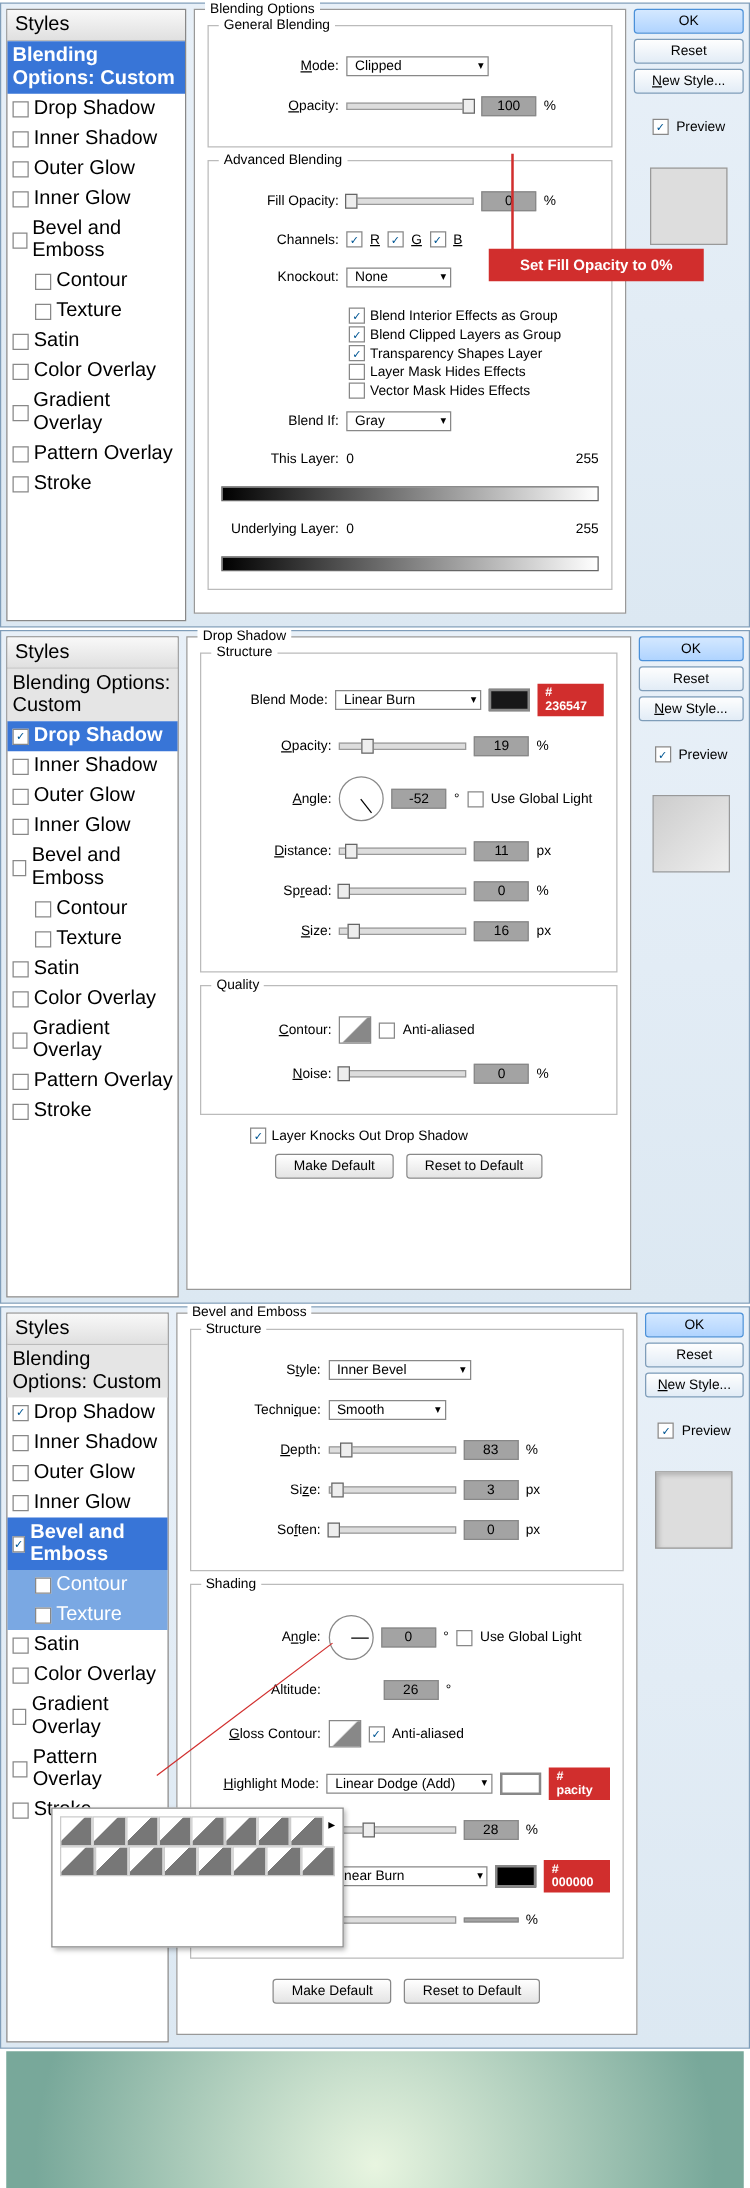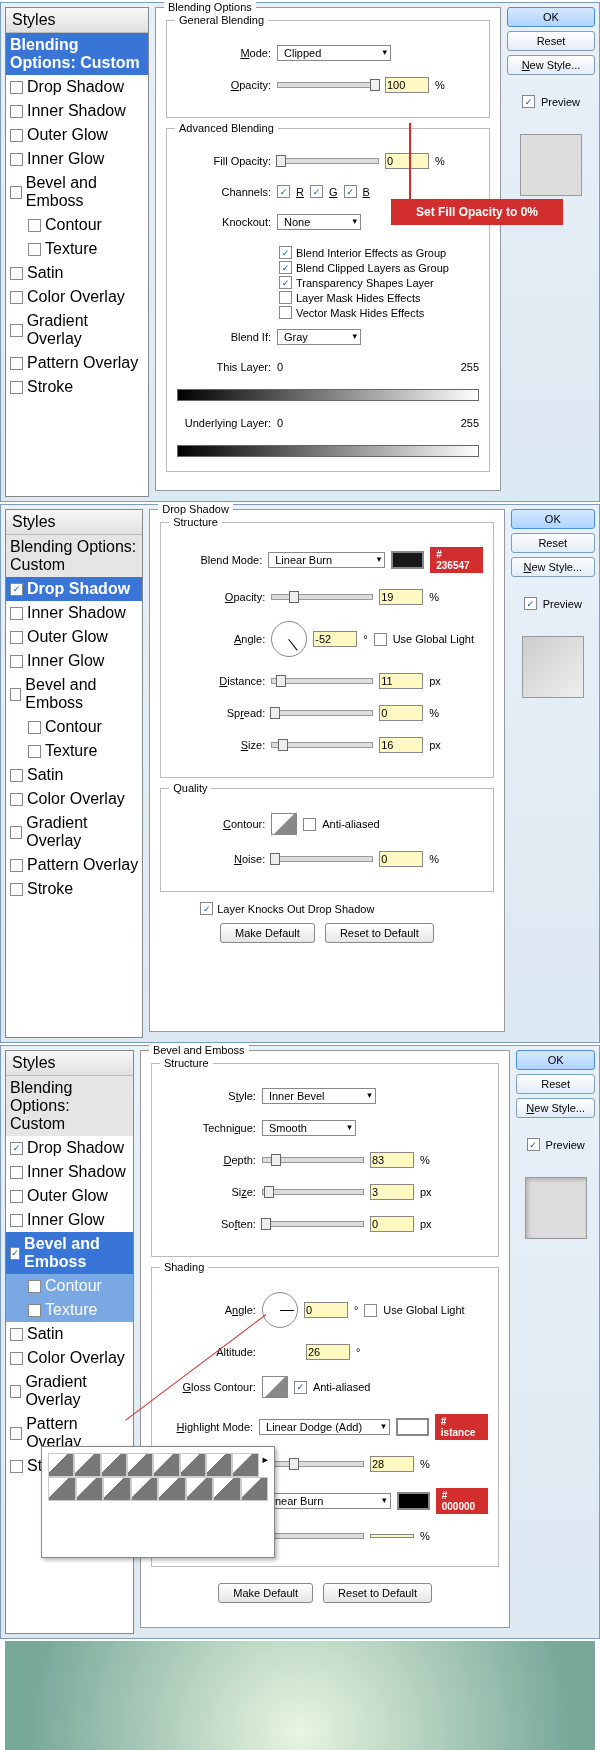--- a/index.html
+++ b/index.html
@@ -18,21 +18,21 @@
 .grp{border:1px solid #999;background:#fff;margin-bottom:6px;padding:8px 10px;position:relative}
 .grp-title{position:absolute;top:-7px;left:8px;background:#fff;padding:0 4px;font-size:11px}
 .sub-grp{border:1px solid #bbb;padding:8px 10px;margin:4px 0 10px;position:relative}
 .row{display:flex;align-items:center;gap:6px;margin:16px 0}
 .lbl{width:94px;text-align:right;font-size:11px}
 .u{text-decoration:underline}
 .sel-box{border:1px solid #888;background:#fff;padding:1px 16px 1px 6px;font-size:11px;position:relative;display:inline-block}
 .sel-box::after{content:"▾";position:absolute;right:3px;top:1px;font-size:9px}
 .slider{display:inline-block;width:100px;height:4px;background:#ddd;border:1px solid #999;position:relative;vertical-align:middle}
 .thumb{position:absolute;top:-4px;width:8px;height:10px;background:#eee;border:1px solid #666}
-.numbox{width:40px;border:1px solid #888;text-align:left;padding:1px;font-size:11px;background:#fef9c3}
+.numbox{width:40px;border:1px solid #888;text-align:center;padding:1px;font-size:11px;background:#a3a3a3}
 .btns{width:88px;display:flex;flex-direction:column;gap:4px}
 .btn{border:1px solid #7f9db9;background:linear-gradient(#fefefe,#e2ecf6);text-align:center;padding:3px 4px;border-radius:3px;font-size:11px}
 .btn.ok{background:linear-gradient(#d4e8ff,#b0d4ff);border-color:#4a90d9}
 .preview{width:60px;height:60px;background:#ddd;margin:6px auto;border:1px solid #999}
 .swatch{width:30px;height:14px;border:2px solid #888;display:inline-block;vertical-align:middle}
 .callout{position:absolute;background:#d12e2d;color:#fff;padding:6px 25px;font-size:12px;font-weight:bold}
 .tag{background:#d12e2d;color:#fff;padding:2px 6px;font-size:10px;display:inline-block;font-weight:bold}
 .gradient{height:10px;background:linear-gradient(90deg,#000,#fff);border:1px solid #666;margin:2px 0 6px}
 .btn2{display:inline-block;border:1px solid #888;background:linear-gradient(#fff,#e4e4e4);padding:3px 14px;font-size:11px;border-radius:3px}
 .chline{display:flex;align-items:center;gap:4px;padding-left:102px;font-size:11px;margin:2px 0}
@@ -398,21 +398,21 @@
      <div class="row">
               <span class="lbl"><span class="u">G</span>loss Contour:</span>
               <span class="contour"></span> 
               <span class="ck on"></span>
               <span>Anti-aliased</span>
             </div>
      <div class="row">
               <span class="lbl"><span class="u">H</span>ighlight Mode:</span>
               <span class="sel-box" style="width:110px">Linear Dodge (Add)</span>
               <span class="swatch" style="background:#fff"></span> 
-              <span class="tag"># istance</span>
+              <span class="tag"># pacity</span>
             </div>
      <div class="row"><span class="lbl">Opacity:</span><span class="slider">
                 <span class="thumb" style="left:26px"></span>
               </span><span class="numbox">28</span> %</div>
      <div class="row">
               <span class="lbl">Shado<span class="u">w</span> Mode:</span>
               <span class="sel-box" style="width:110px">Linear Burn</span>
               <span class="swatch" style="background:#000"></span> 
               <span class="tag"># 000000</span>
             </div>

